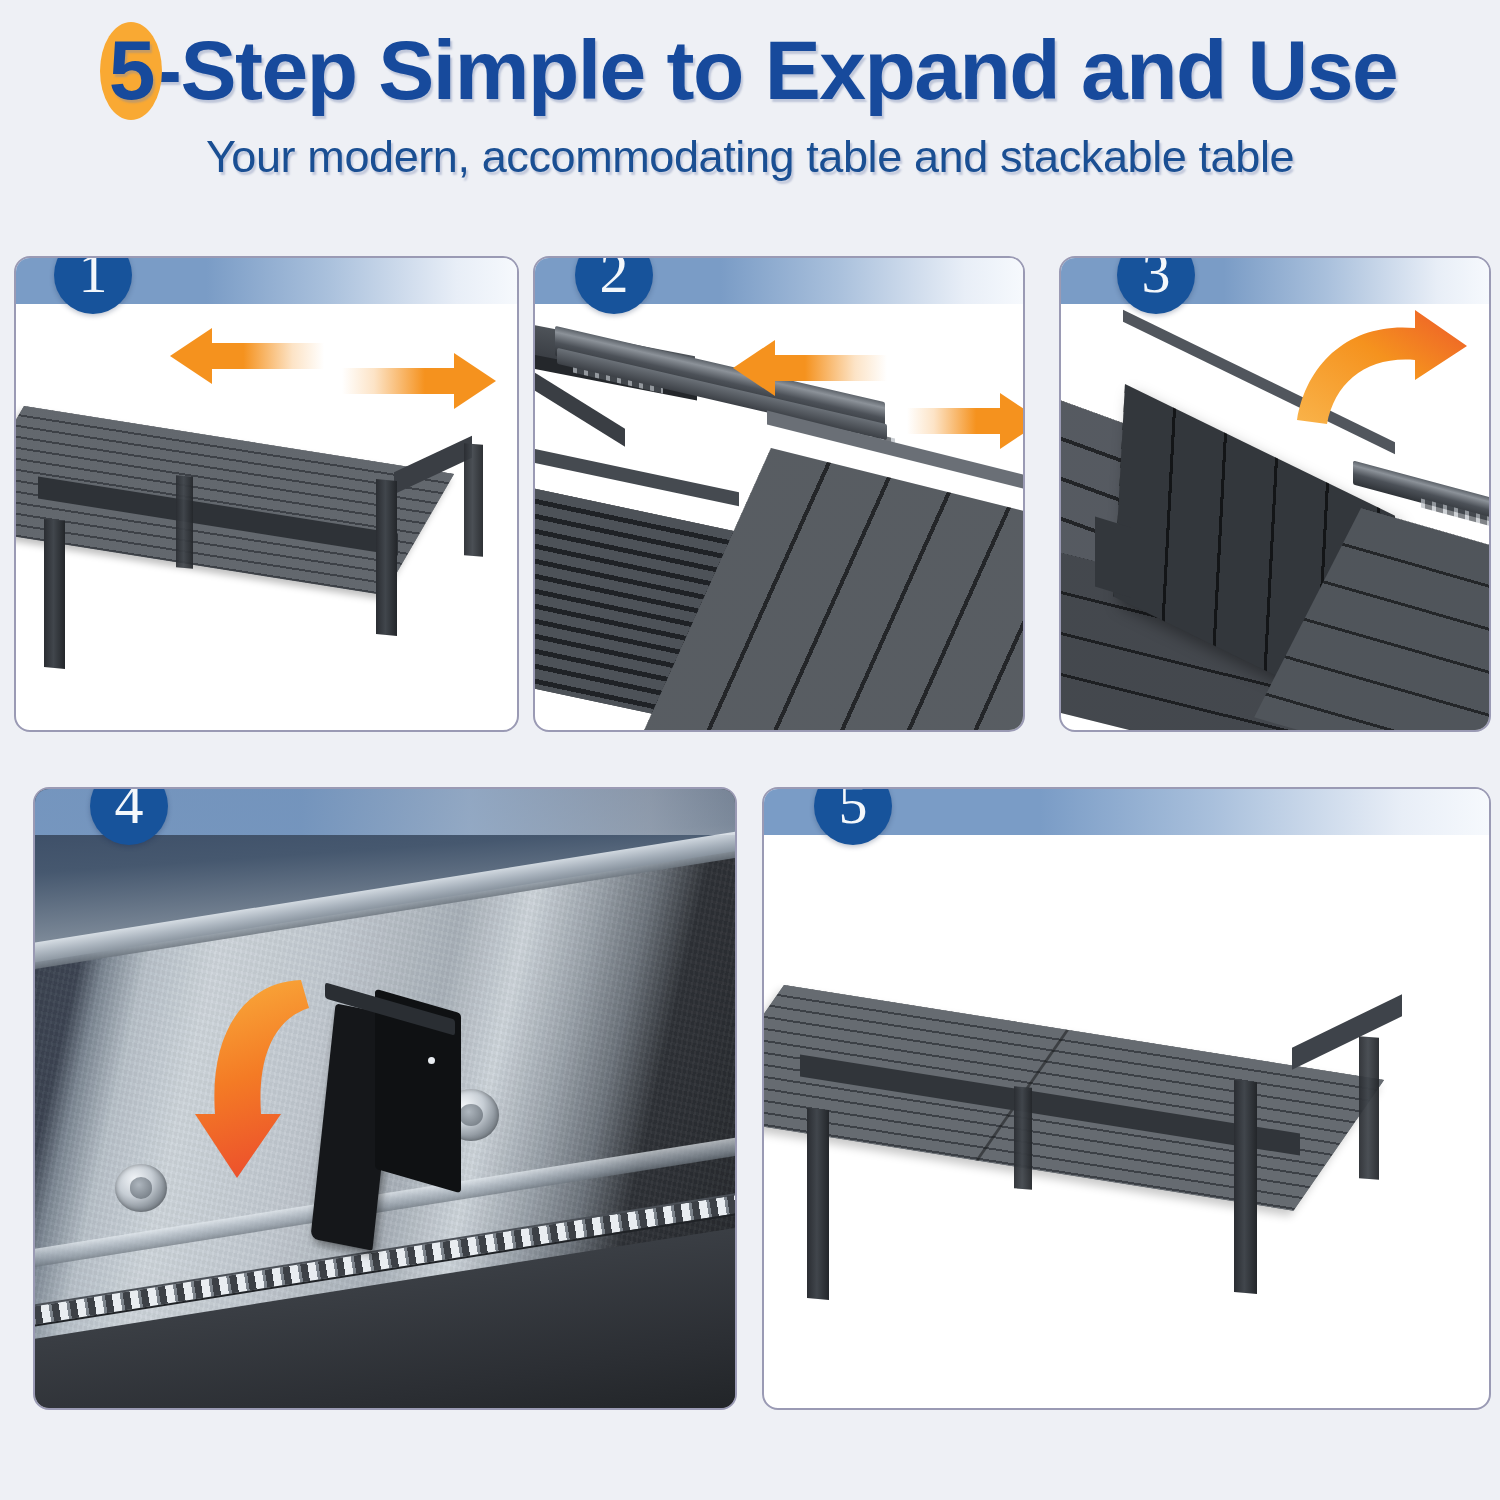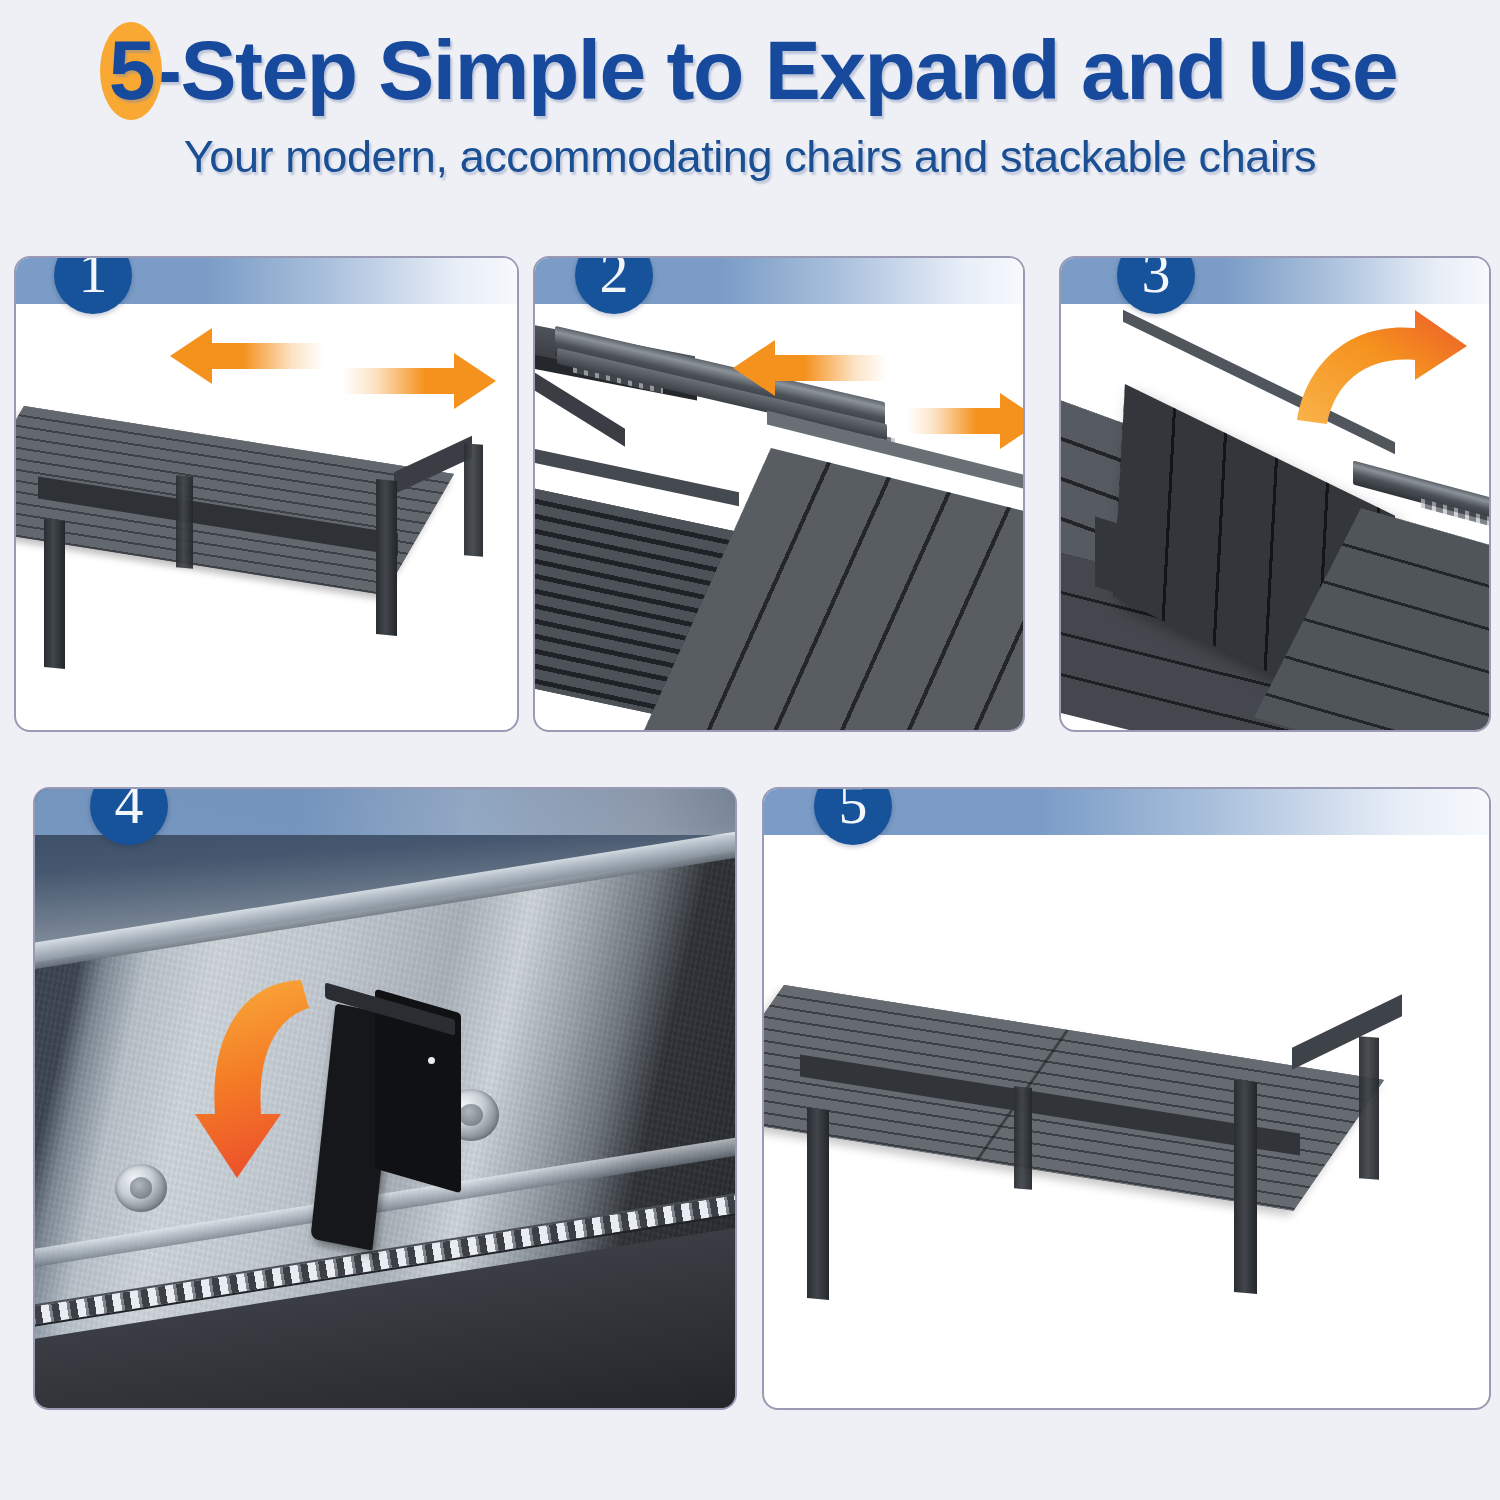--- a/index.html
+++ b/index.html
@@ -242,21 +242,21 @@
 
   .curve-arrow { position: absolute; }
 </style>
 </head>
 <body>
 
 <div class="header">
   <div class="title">
     <span class="title-badge-five">5</span><span>-Step Simple to Expand and Use</span>
   </div>
-  <div class="subtitle">Your modern, accommodating chairs and stackable chairs</div>
+  <div class="subtitle">Your modern, accommodating table and stackable table</div>
 </div>
 
 <div class="grid">
 
   <div class="card" style="left:14px; top:256px; width:505px; height:476px;">
     <div class="card-band"></div>
     <div class="scene">
 
       <div style="position:absolute;left:168px;top:85px;width:140px;height:26px;">
         <div class="arrow-bar to-left" style="left:28px;top:0;width:112px;"></div>

